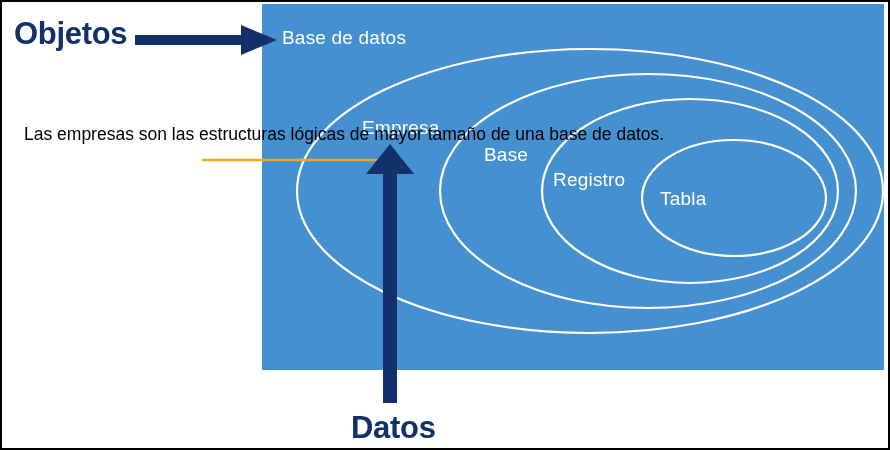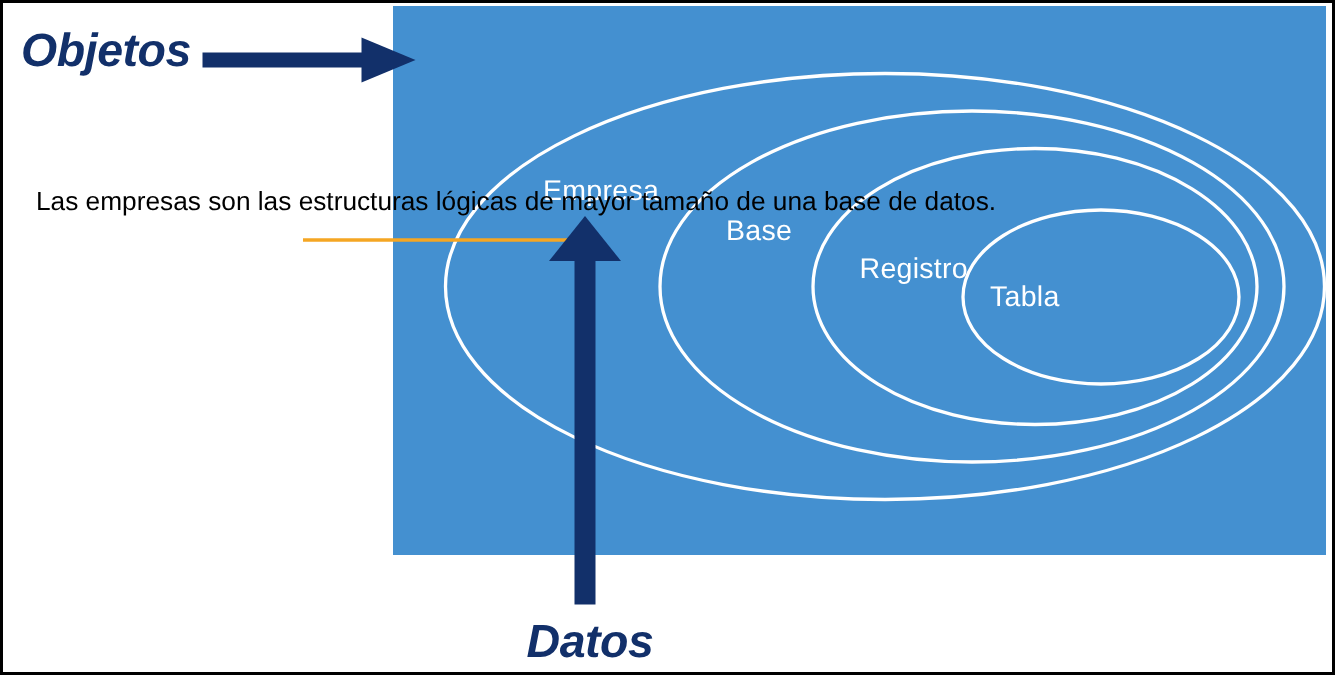--- a/index.html
+++ b/index.html
@@ -40,32 +40,31 @@
     font-size: 19px;
     font-family: "Liberation Sans", sans-serif;
     letter-spacing: 0.2px;
   }
   .callout-title {
     color: #12306A;
     font-weight: bold;
     font-size: 31px;
     font-family: "Liberation Sans", sans-serif;
     letter-spacing: -0.3px;
-    font-style: italic;
   }
   .callout-body {
     color: #000000;
     font-size: 17.5px;
     line-height: 24px;
     font-family: "Liberation Sans", sans-serif;
   }
   #label-base-datos { left: 280px; top: 25px; }
   #label-empresa    { left: 360px; top: 115px; }
   #label-tabla      { left: 482px; top: 142px; }
-  #label-registro   { left: 571px; top: 167px; }
+  #label-registro   { left: 551px; top: 167px; }
   #label-campo      { left: 658px; top: 186px; }
   #label-objetos    { left: 12px;  top: 14px; }
   #label-datos      { left: 349px; top: 408px; }
   #callout-text     { left: 22px;  top: 120px; width: 230px; }
 </style>
 </head>
 <body>
 
 <div id="frame">
 
@@ -90,20 +89,21 @@
       <rect x="133" y="33" width="112" height="10" fill="#12306A"></rect>
       <polygon points="239,23 275,38 239,53" fill="#12306A"></polygon>
     </g>
 
     <g>
       <rect x="381" y="163" width="14" height="238" fill="#12306A"></rect>
       <polygon points="388,142 412,172 364,172" fill="#12306A"></polygon>
     </g>
   </svg>
 
+  <div class="panel-label" id="label-base-datos">Base de datos</div>
 
   <div class="ellipse-label" id="label-empresa">Empresa</div>
 
   <div class="ellipse-label" id="label-tabla">Base</div>
 
   <div class="ellipse-label" id="label-registro">Registro</div>
 
   <div class="ellipse-label" id="label-campo">Tabla</div>
 
   <div class="callout-title" id="label-objetos">Objetos</div>

